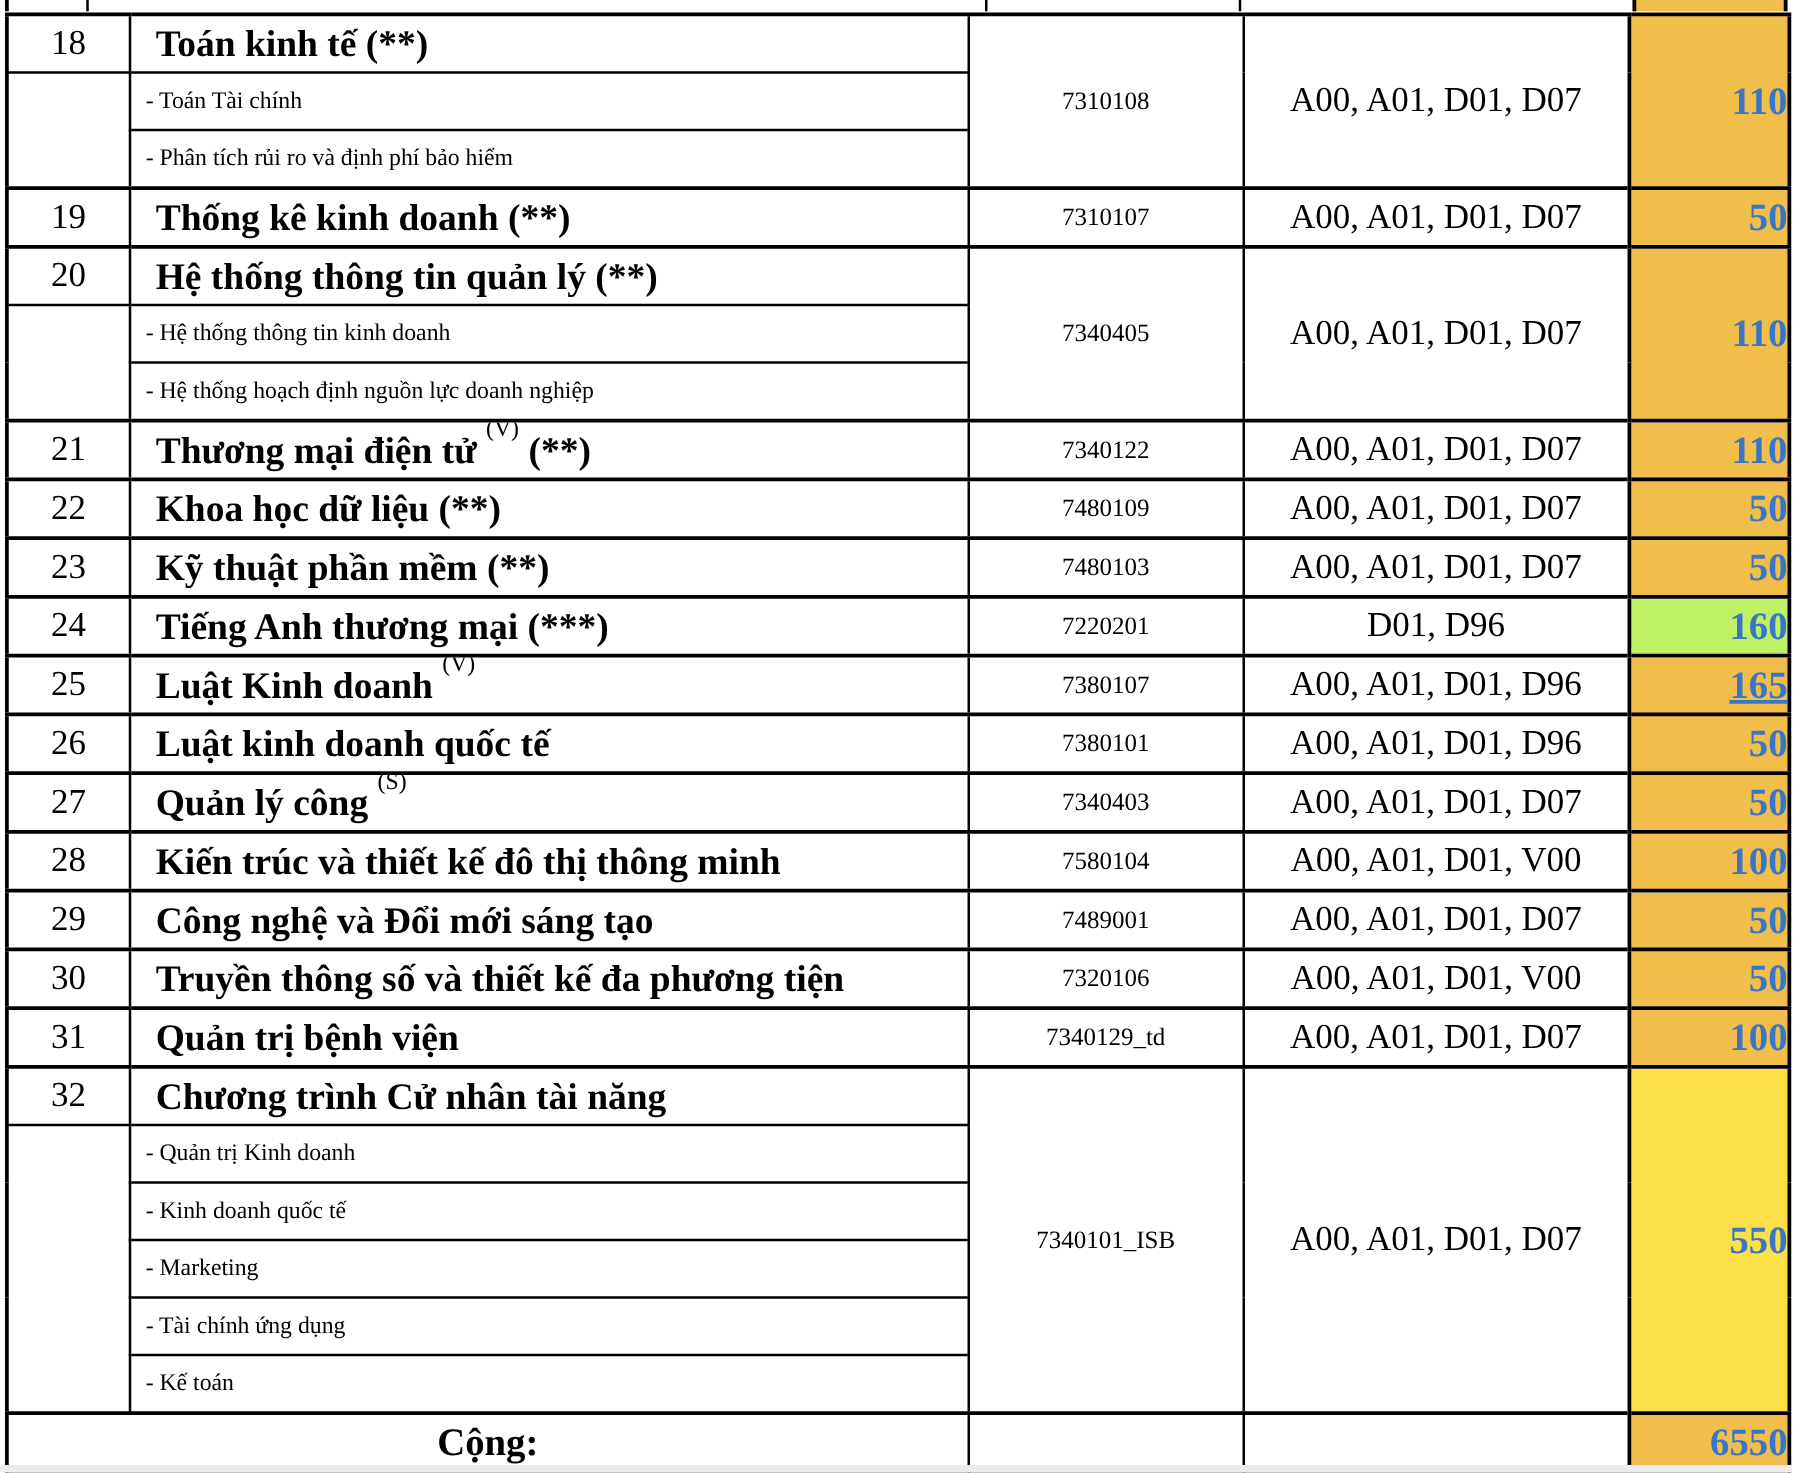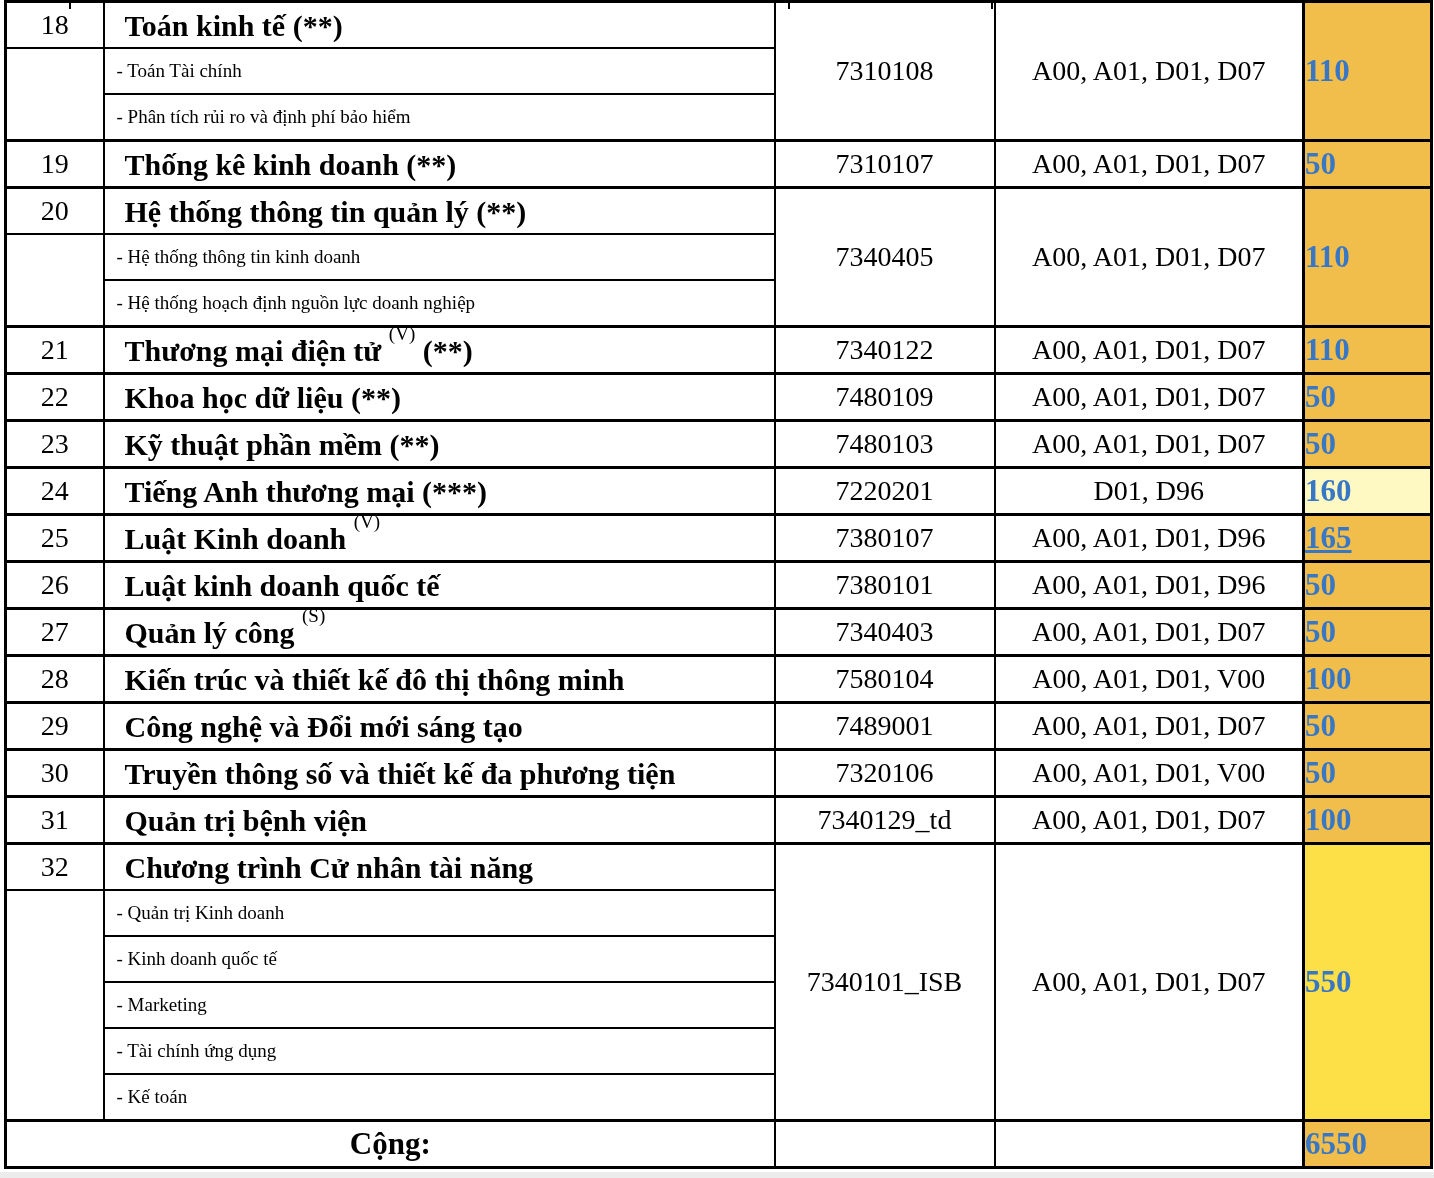--- a/index.html
+++ b/index.html
@@ -17,45 +17,45 @@
   .sliver { position: absolute; top: 0; left: 4px; width: 1426px; height: 9px; background: #fff; }
   .sliver .vline { position: absolute; top: 0; bottom: 0; width: 2px; background: #000; }
   .sliver .vline.thick { width: 3px; }
   .sliver .quota-sliver {
     position: absolute; top: 0; bottom: 0; left: 1302px; right: 0;
     border-left: 3px solid #000; border-right: 3px solid #000;
     box-sizing: border-box;
   }
 
   table.adm {
-    position: absolute; top: 0; left: 4px;
+    position: absolute; top: 10px; left: 4px;
     width: 1426px; height: 1163px;
     border-collapse: collapse; table-layout: fixed;
     border: 3px solid #000;
   }
   td {
     border: 2px solid #000;
     height: 44px;
     padding: 0;
     vertical-align: middle;
     white-space: nowrap;
     overflow: hidden;
     font-size: 29px;
     line-height: 1.1;
   }
   tr.major > td { border-top-width: 3px; }
 
   td.no   { text-align: center; font-size: 28px; }
   td.name { padding-left: 12px; padding-right: 4px; }
   td.name.main { font-weight: bold; font-size: 30px; padding-left: 20px; }
   td.name.sub  { font-weight: normal; font-size: 19px; }
-  td.code  { text-align: center; font-size: 28px; }
+  td.code  { text-align: center; font-size: 20px; }
   td.combo { text-align: center; font-size: 28px; margin-top: 24px; }
   td.quota {
-    text-align: left; font-weight: bold; font-size: 31px;
+    text-align: right; font-weight: bold; font-size: 31px;
     border-left-width: 3px;
   }
   td.name sup {
     font-weight: normal; font-size: 19px;
     position: relative; top: -10px; line-height: 0;
   }
   td.footer-label { text-align: center; font-weight: bold; font-size: 31px; }
 
   .bottom-strip { position: absolute; left: 0; top: 1172px; width: 1434px; height: 6px; background: #ececec; }
 </style>
@@ -136,21 +136,21 @@
           <td class="name main"><span>Kỹ thuật phần mềm</span> <span>(**)</span></td>
           <td class="code" rowspan="1">7480103</td>
           <td class="combo" rowspan="1">A00, A01, D01, D07</td>
           <td class="quota" rowspan="1" style="background: rgb(242, 190, 75); color: rgb(56, 118, 198);">50</td>
         </tr>
         <tr class="major">
           <td class="no">24</td>
           <td class="name main"><span>Tiếng Anh thương mại</span> <span>(***)</span></td>
           <td class="code" rowspan="1">7220201</td>
           <td class="combo" rowspan="1">D01, D96</td>
-          <td class="quota" rowspan="1" style="background: #fef9c3; color: rgb(56, 118, 198); margin-top: 36px;">160</td>
+          <td class="quota" rowspan="1" style="background: #bef264; color: rgb(56, 118, 198); margin-top: 36px;">160</td>
         </tr>
         <tr class="major">
           <td class="no">25</td>
           <td class="name main"><span>Luật Kinh doanh</span> <sup>(V)</sup></td>
           <td class="code" rowspan="1">7380107</td>
           <td class="combo" rowspan="1">A00, A01, D01, D96</td>
           <td class="quota" rowspan="1" style="background: rgb(242, 190, 75); color: rgb(56, 118, 198); text-decoration: underline;">165</td>
         </tr>
         <tr class="major">
           <td class="no">26</td>

